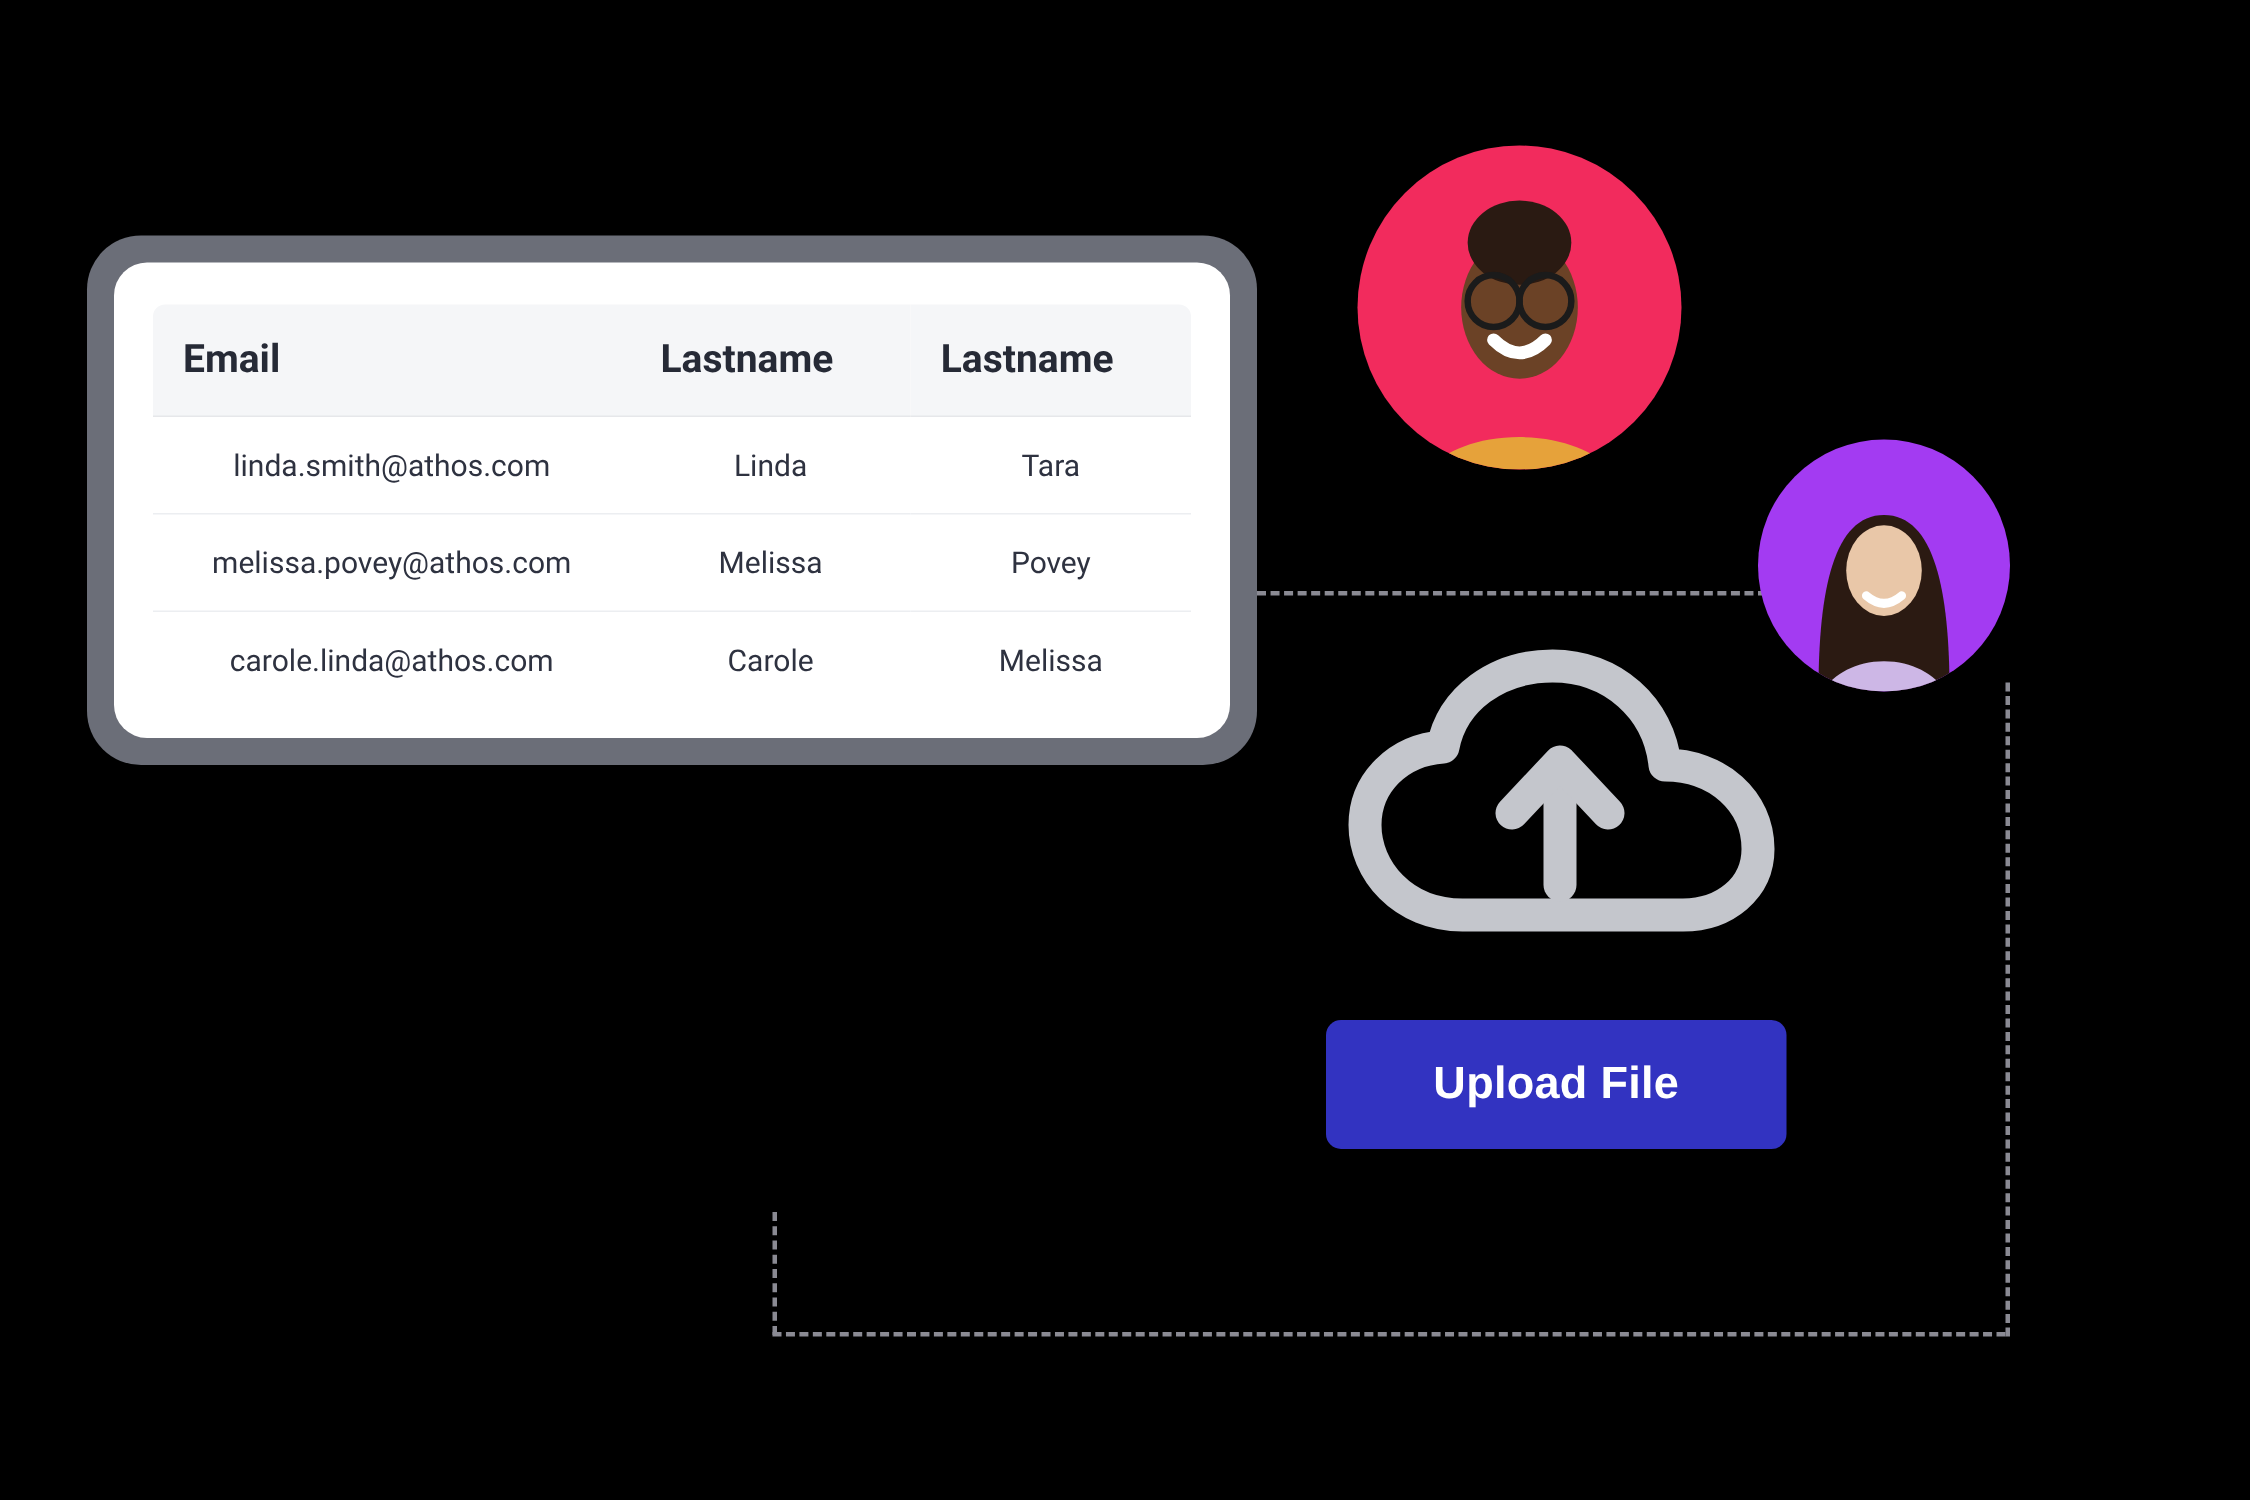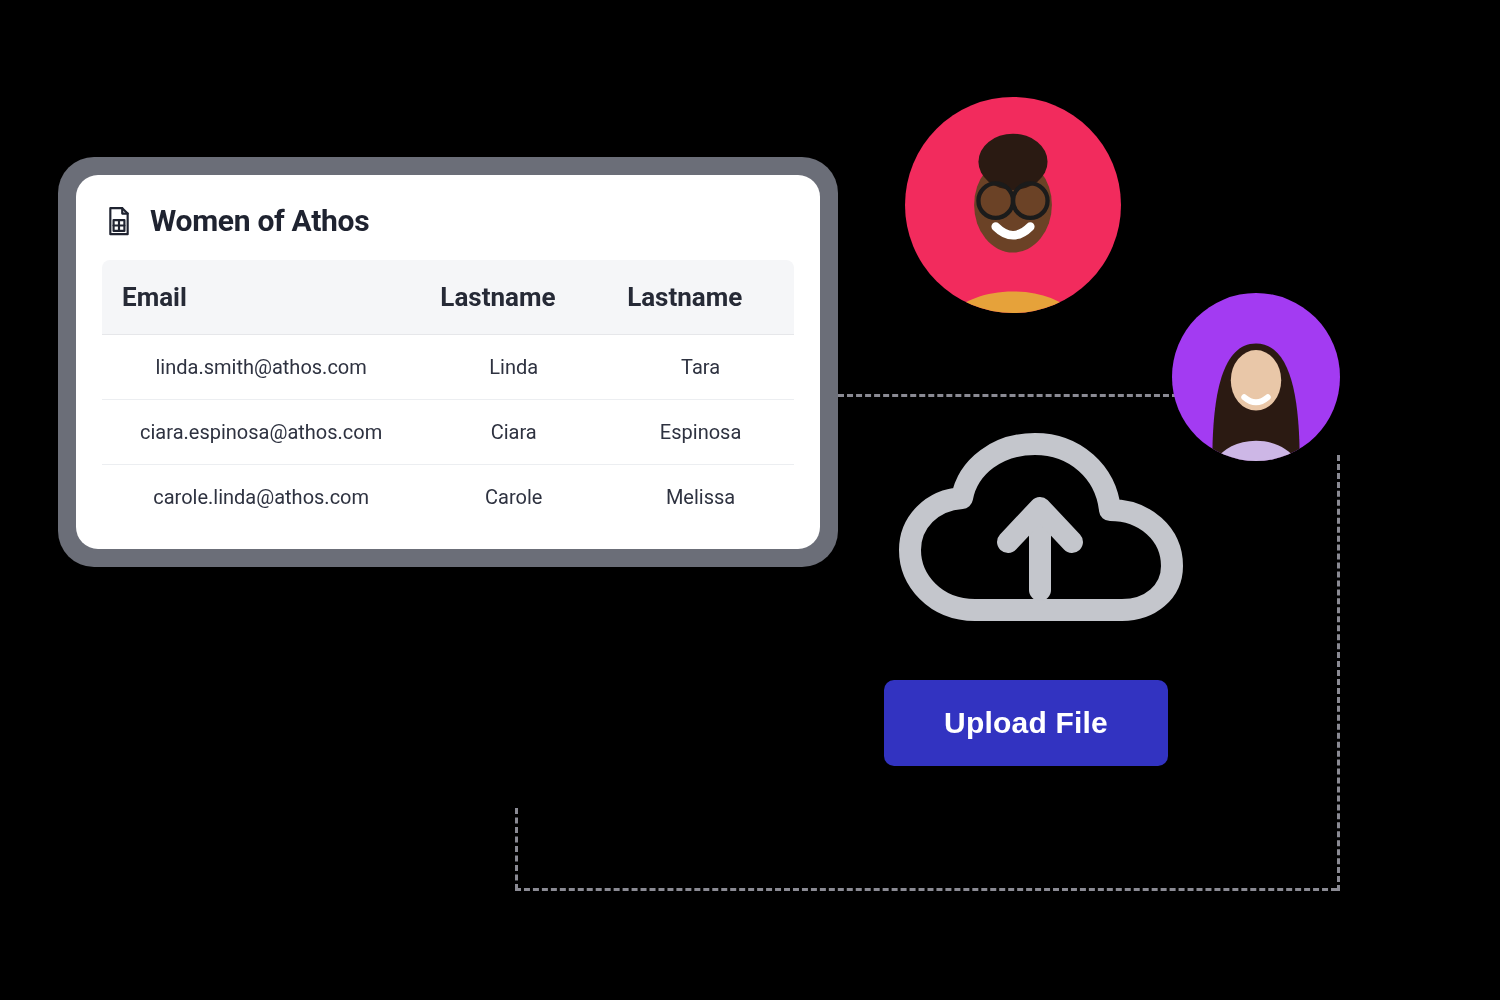--- a/index.html
+++ b/index.html
@@ -122,21 +122,21 @@
     width: 300px;
     height: 210px;
     color: #c4c6cc;
   }
 
   
   .upload-btn {
     position: absolute;
     left: 884px;
     top: 680px;
-    width: 284px;
+    width: 307px;
     height: 86px;
     background: #3233c1;
     border: none;
     border-radius: 10px;
     color: #fff;
     font-size: 30px;
     font-weight: 700;
     letter-spacing: 0.2px;
     cursor: pointer;
     display: flex;
@@ -147,50 +147,39 @@
 </head>
 <body>
 
 <div class="dash dash-h" style="left:838px; top:394px; width:340px;"></div>
 <div class="dash dash-v" style="left:515px; top:808px; height:82px;"></div>
 <div class="dash dash-h" style="left:515px; top:888px; width:822px;"></div>
 <div class="dash dash-v" style="left:1337px; top:455px; height:436px;"></div>
 
 <div class="card-frame">
   <div class="card">
-    <div class="card-header">
-      <span class="doc-icon">
-        <svg viewBox="0 0 24 28" fill="none" stroke="currentColor" stroke-width="2" stroke-linejoin="round" stroke-linecap="round">
-          <path d="M4 2 H15 L20 7 V26 H4 Z"></path>
-          <path d="M15 2 V7 H20"></path>
-          <rect x="7" y="13" width="10" height="10"></rect>
-          <path d="M7 18 H17 M12 13 V23"></path>
-        </svg>
-      </span>
-      <h2 class="card-title">Women of Athos</h2>
-    </div>
 
     <table class="data">
       <thead>
         <tr>
           <th>Email</th>
           <th>Lastname</th>
           <th>Lastname</th>
         </tr>
       </thead>
       <tbody>
         <tr>
           <td>linda.smith@athos.com</td>
           <td>Linda</td>
           <td>Tara</td>
         </tr>
         <tr>
-          <td>ciara.espinosa@athos.com</td>
-          <td>Ciara</td>
-          <td>Espinosa</td>
+          <td>melissa.povey@athos.com</td>
+          <td>Melissa</td>
+          <td>Povey</td>
         </tr>
         <tr>
           <td>carole.linda@athos.com</td>
           <td>Carole</td>
           <td>Melissa</td>
         </tr>
       </tbody>
     </table>
   </div>
 </div>

